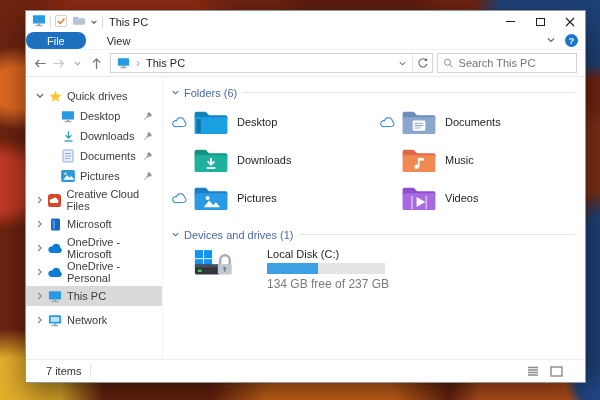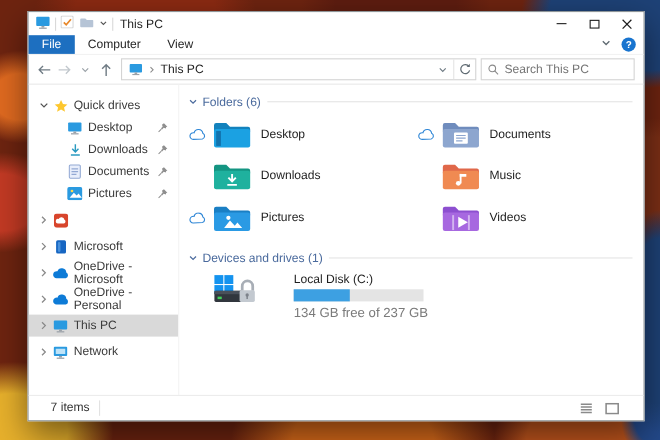--- a/index.html
+++ b/index.html
@@ -37,21 +37,21 @@
   .qat { display:flex; align-items:center; gap:5px; }
   .vsep { width:1px; height:12px; background:#d9d9d9; margin:0 4px; }
   .win-title { margin-left:2px; }
   .win-controls { margin-left:auto; display:flex; height:100%; }
   .ctl { width:30px; height:100%; display:flex; align-items:center; justify-content:center; }
   .glyph-min { width:9px; height:1px; background:#1f1f1f; display:block; }
   .glyph-max { width:9px; height:8px; border:1px solid #1f1f1f; display:block; }
 
   
   .tabsrow { height:18px; flex:0 0 18px; display:flex; align-items:stretch; position:relative; border-bottom:1px solid #f2f2f2; }
-  .tab { padding:0 12px; display:flex; align-items:center; color:#262626; }
+  .tab { padding:0 21px; display:flex; align-items:center; color:#262626;border-radius:8px; }
   .tab.active { background:#1d6fc0; color:#fff; }
   .ribbon-right { position:absolute; right:7px; top:0; height:100%; display:flex; align-items:center; gap:9px; }
   .help-circle { width:13px; height:13px; border-radius:50%; background:#1874cf; color:#fff;
                  font-size:9px; font-weight:bold; display:flex; align-items:center; justify-content:center; }
 
   
   .addressrow { height:27px; flex:0 0 27px; display:flex; align-items:center; padding:0 8px 0 4px; border-bottom:1px solid #e8e8e8; }
   .navbtn { width:19px; height:20px; display:flex; align-items:center; justify-content:center; }
   .addressgroup { flex:1; height:20px; margin-left:4px; border:1px solid #d4d4d4; display:flex; align-items:center; }
   .crumb { display:flex; align-items:center; gap:4px; padding:0 6px; flex:1; }
@@ -142,21 +142,20 @@
           <svg width="10" height="10" viewBox="0 0 10 10">
               <path d="M1 1l8 8M9 1l-8 8" stroke="#1f1f1f" stroke-width="1.1"></path>
             </svg>
         </span>
       </span>
     </div>
 
     <div class="tabsrow">
       <span id="tabs" style="display:flex">
           <span class="tab active">File</span>
-          <span class="tab">Computer</span>
           <span class="tab">View</span>
         </span>
       <span class="ribbon-right">
         <span>
           <svg width="10" height="10" viewBox="0 0 10 10">
               <path d="M2 3.5l3 3 3-3" stroke="#5f6a72" fill="none" stroke-width="1.2"></path>
             </svg>
         </span>
         <span class="help-circle">?</span>
       </span>
@@ -294,20 +293,21 @@
               <svg width="10" height="10" viewBox="0 0 10 10">
                 <path d="M3.2 2l3 3-3 3" stroke="#8a8a8a" fill="none" stroke-width="1.2"></path>
               </svg>
             </span>
             <span class="sicon">
               <svg width="13" height="13" viewBox="0 0 16 16">
                 <rect width="16" height="16" rx="3.5" fill="#d8452c"></rect>
                 <path d="M4.6 11.2a2.5 2.5 0 1 1 .7-4.9A3.4 3.4 0 0 1 11.8 7a2.3 2.3 0 0 1-.4 4.2z" fill="#fff"></path>
               </svg>
             </span>
+            <span>Creative Cloud Files</span>
           </div>
           <div class="srow top">
             <span class="chevslot">
               <svg width="10" height="10" viewBox="0 0 10 10">
                 <path d="M3.2 2l3 3-3 3" stroke="#8a8a8a" fill="none" stroke-width="1.2"></path>
               </svg>
             </span>
             <span class="sicon">
               <svg width="11" height="13" viewBox="0 0 11 13">
                 <rect x="1" y="0.5" width="9" height="12" rx="1.5" fill="#1766c2"></rect>

